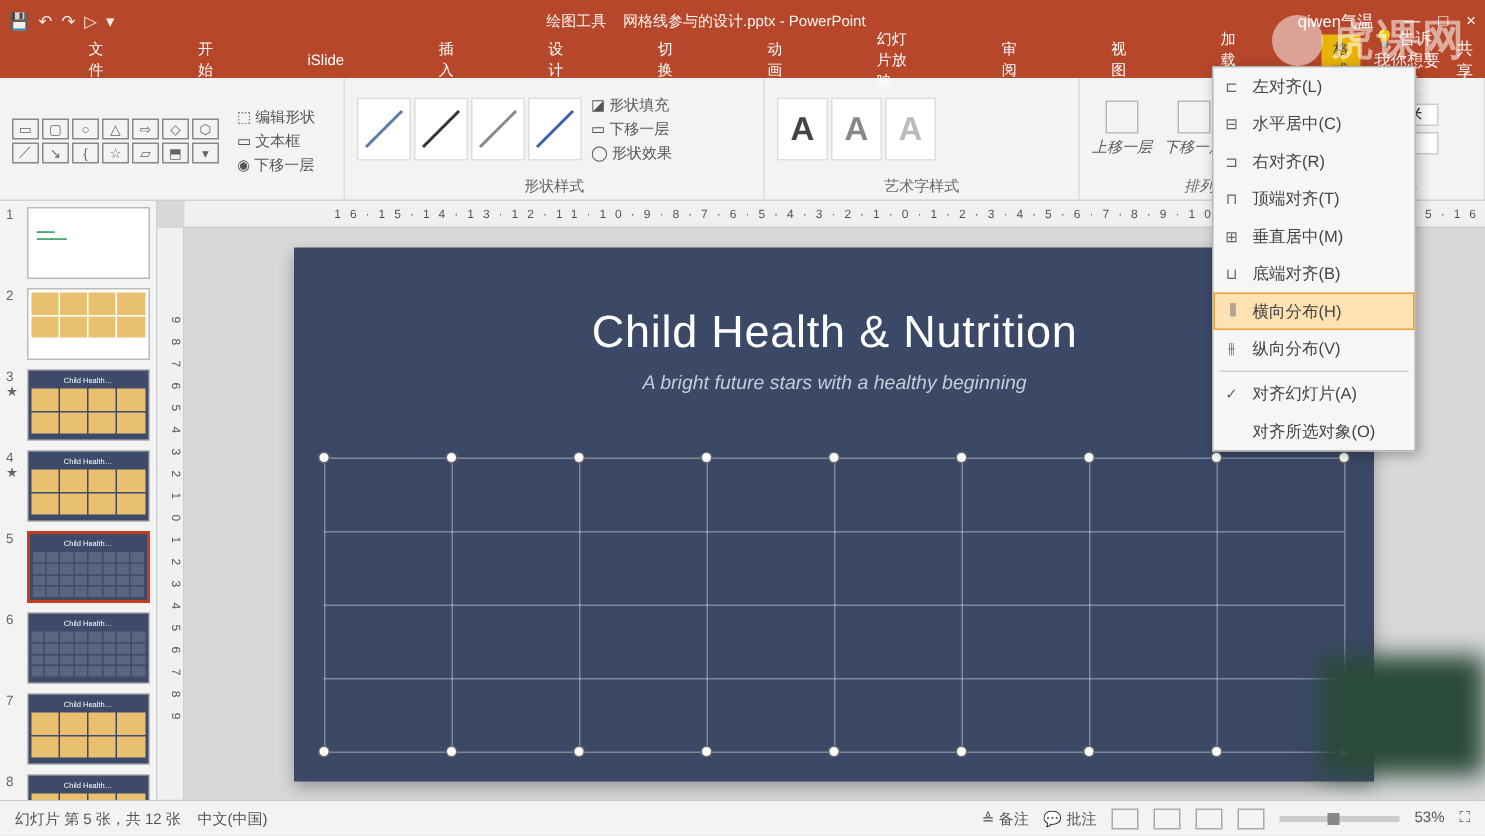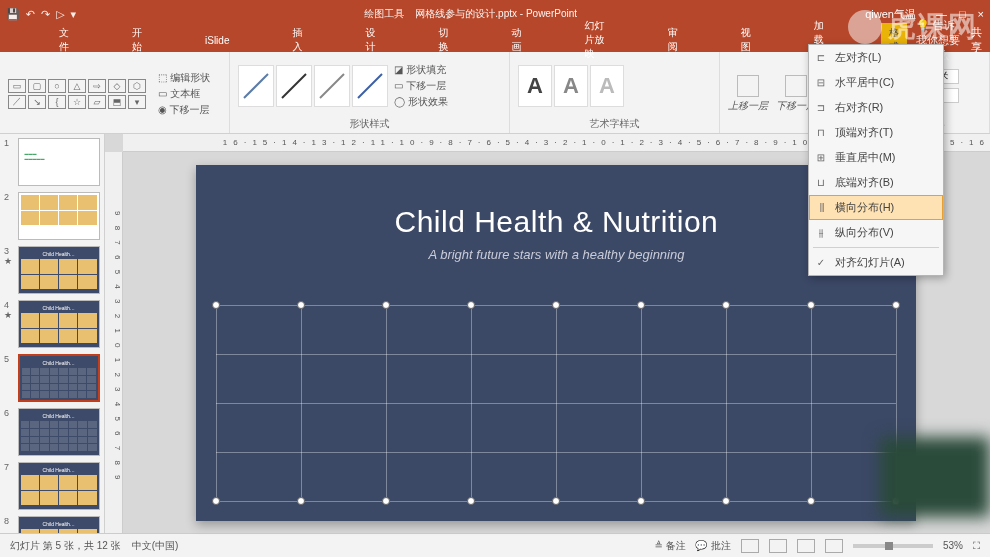--- a/index.html
+++ b/index.html
@@ -190,20 +190,21 @@
         <div>
             <div class="ico"></div>
             <span>下移一层</span>
           </div>
         <div>
             <div class="ico"></div>
             <span>选择窗格</span>
           </div>
       </div>
     </div>
+    <div class="lbl">排列</div>
   </div>
   <div class="rgroup" style="flex:1;">
     <div class="body">
       <div class="sizebox">
         <div>⬍ <input value="11.15 厘米" style=""></div>
         <div>⬌ <input style=""></div>
       </div>
     </div>
     <div class="lbl">大小</div>
   </div>
@@ -473,19 +474,23 @@
     </div>
   <div class="ditem">
       <span class="dicon">⫵</span>
       <span>纵向分布(V)</span>
     </div>
   <div class="sep"></div>
   <div class="ditem">
       <span class="dicon">✓</span>
       <span>对齐幻灯片(A)</span>
     </div>
+  <div class="ditem">
+      <span class="dicon"></span>
+      <span>对齐所选对象(O)</span>
+    </div>
 </div>
 
 <div class="watermark">
     <div class="bjicon"></div>
     <span>虎课网</span>
   </div>
 <div class="greenblob"></div>
 
 </body></html>

